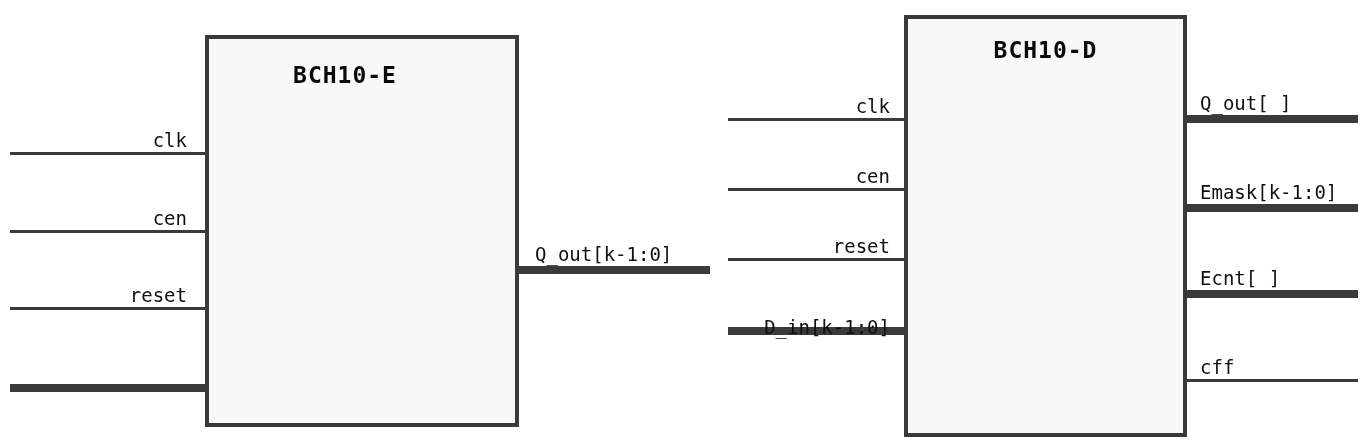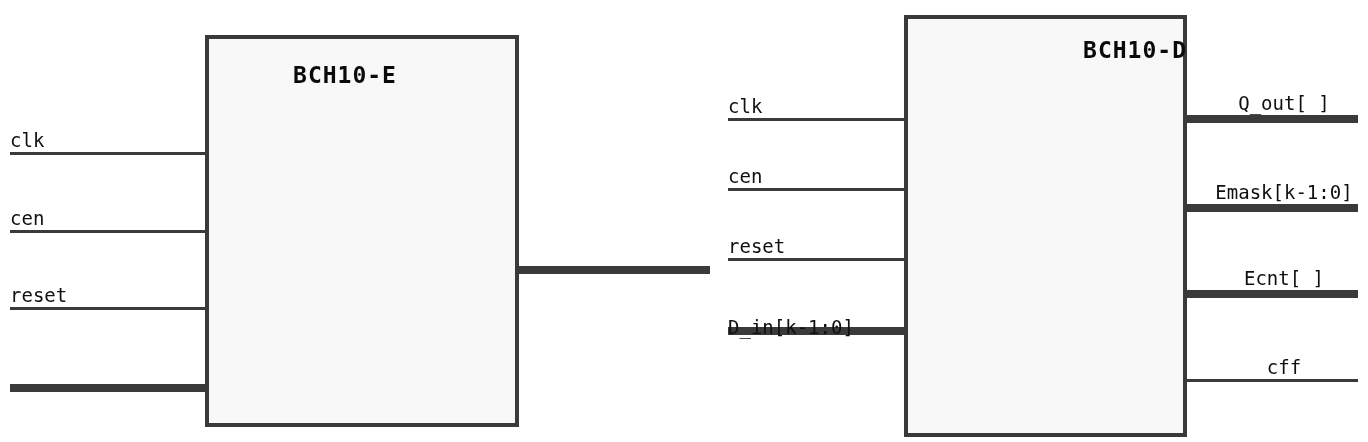--- a/index.html
+++ b/index.html
@@ -21,51 +21,52 @@
   .block-decoder{left:904px;top:15px;width:283px;height:422px;}
   .block-title{
     position:absolute;
     font-size:23px;line-height:26px;
     font-weight:bold;
     text-align:center;
     letter-spacing:1px;
     color:#0a0a0a;
   }
   .title-encoder{left:205px;width:280px;top:62px;}
-  .title-decoder{left:904px;width:283px;top:37px;text-align:right;}
+  .title-decoder{left:904px;width:283px;top:37px;}
   .wire{position:absolute;background:#3a3a3a;}
   .thin{height:3px;}
   .thick{height:8px;}
   .plabel{
     position:absolute;
     font-size:19px;line-height:22px;
     white-space:pre;
     color:#101010;
   }
-  .r{text-align:left;}
-  .l{text-align:center;}
+  .r{text-align:right;}
+  .l{text-align:left;}
 </style>
 </head>
 <body>
 
 <div id="canvas">
 
   <div class="block block-encoder"></div>
   <div class="block-title title-encoder">BCH10-E</div>
 
   <div class="wire thin" style="left:10px;top:152px;width:195px"></div>
   <div class="wire thin" style="left:10px;top:230px;width:195px"></div>
   <div class="wire thin" style="left:10px;top:307px;width:195px"></div>
   <div class="wire thick" style="left:10px;top:384px;width:195px"></div>
 
   <div class="plabel r" style="left:10px;top:129px;width:177px">clk</div>
   <div class="plabel r" style="left:10px;top:207px;width:177px">cen</div>
   <div class="plabel r" style="left:10px;top:284px;width:177px">reset</div>
 
   <div class="wire thick" style="left:519px;top:266px;width:191px"></div>
+  <div class="plabel l" style="left:535px;top:243px;width:200px">Q_out[k-1:0]</div>
 
   <div class="block block-decoder"></div>
   <div class="block-title title-decoder">BCH10-D</div>
 
   <div class="wire thin" style="left:728px;top:118px;width:176px"></div>
   <div class="wire thin" style="left:728px;top:188px;width:176px"></div>
   <div class="wire thin" style="left:728px;top:258px;width:176px"></div>
   <div class="wire thick" style="left:728px;top:327px;width:176px"></div>
 
   <div class="plabel r" style="left:728px;top:95px;width:162px">clk</div>

